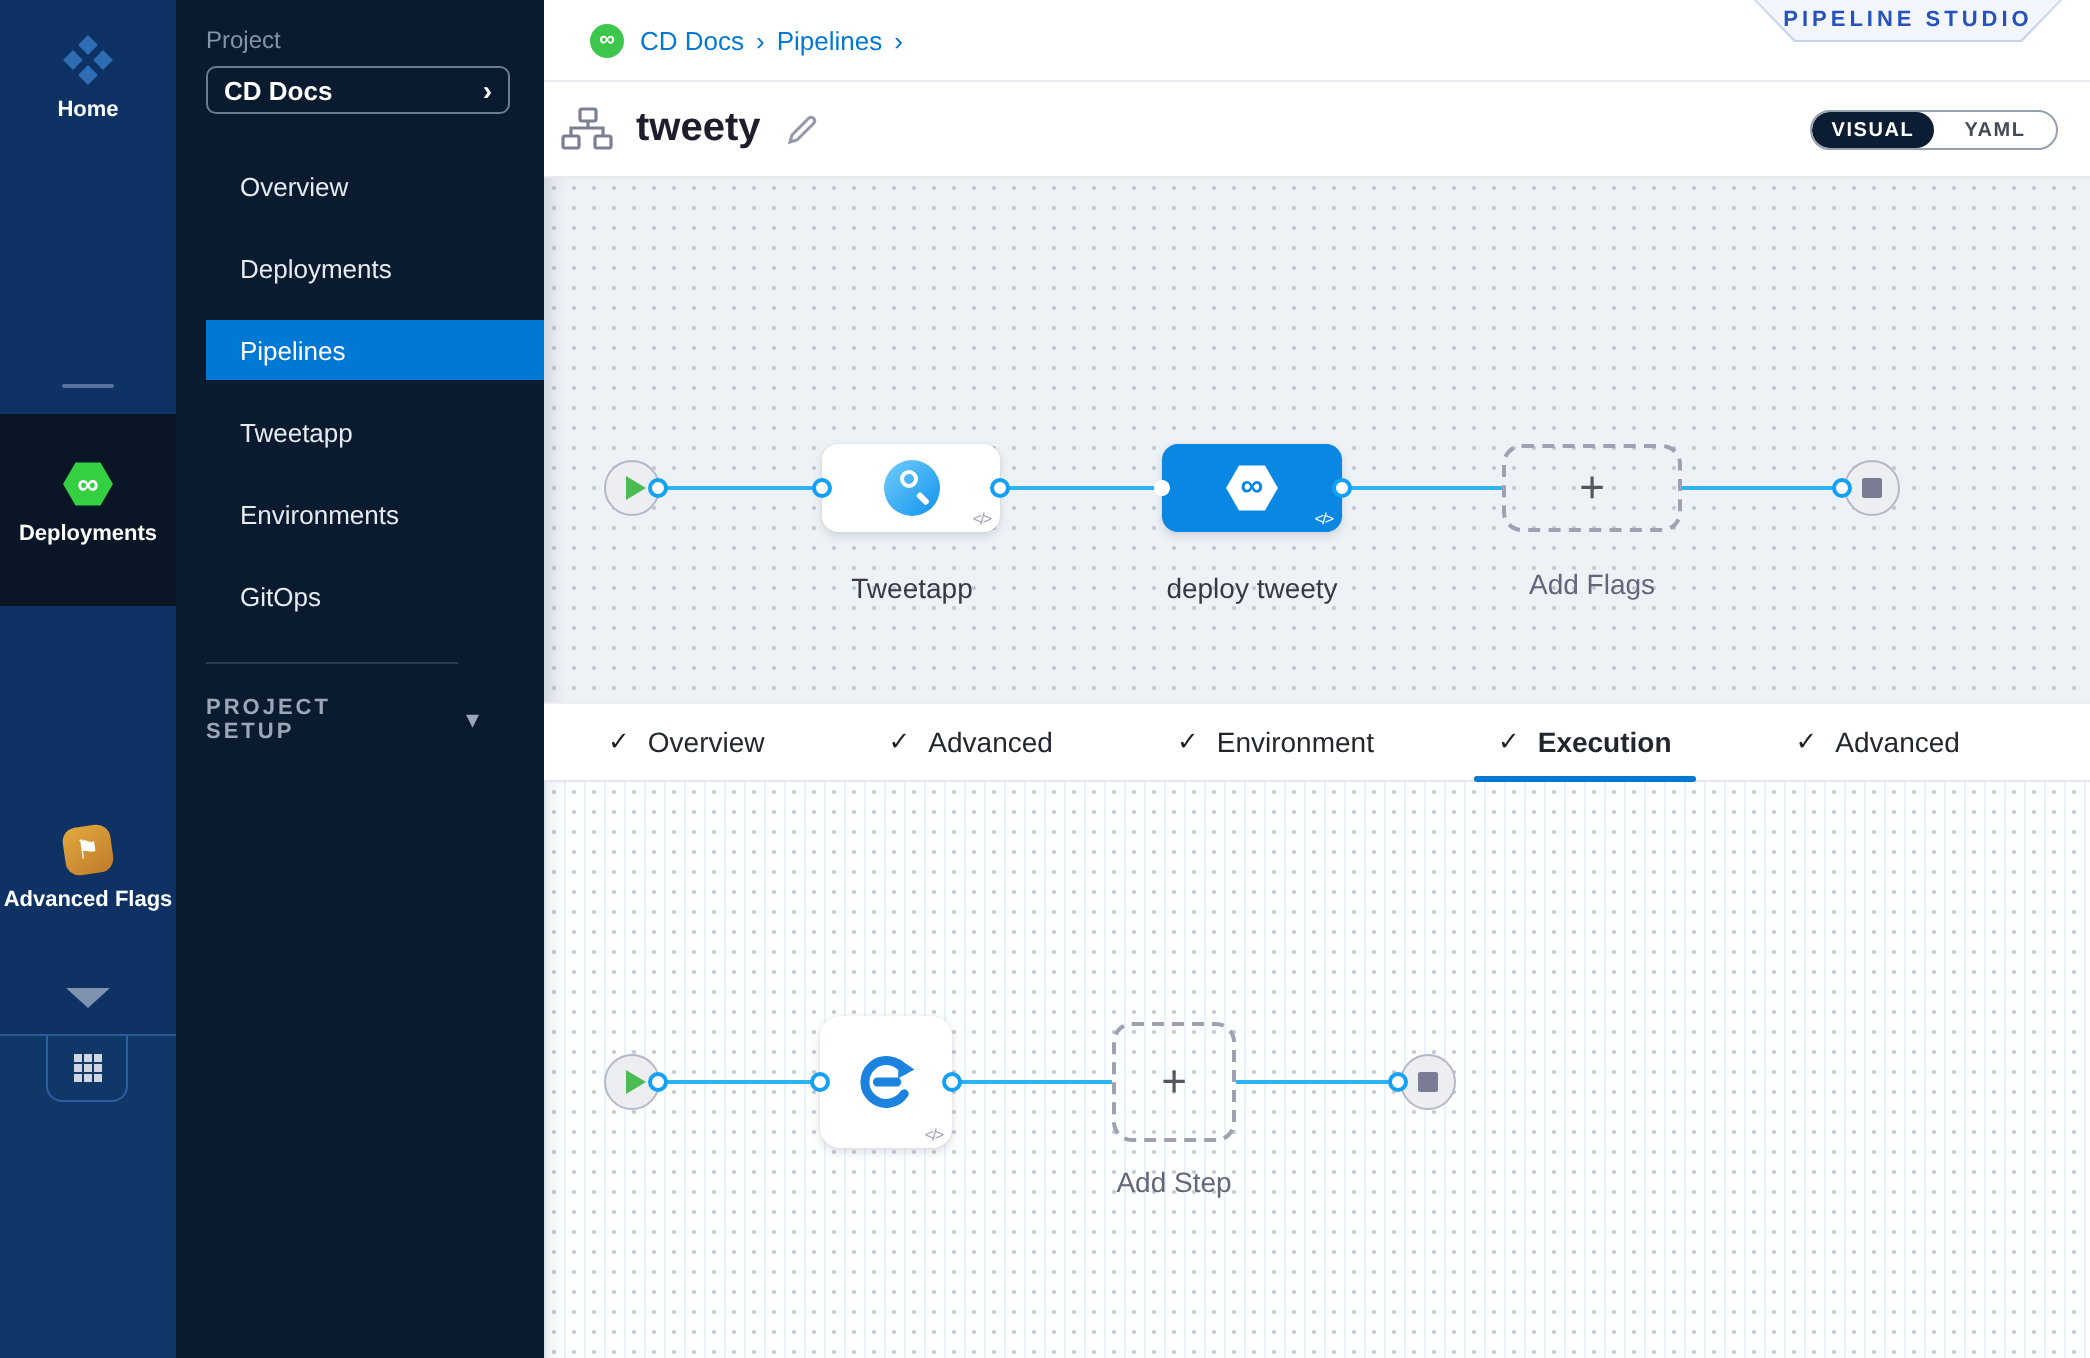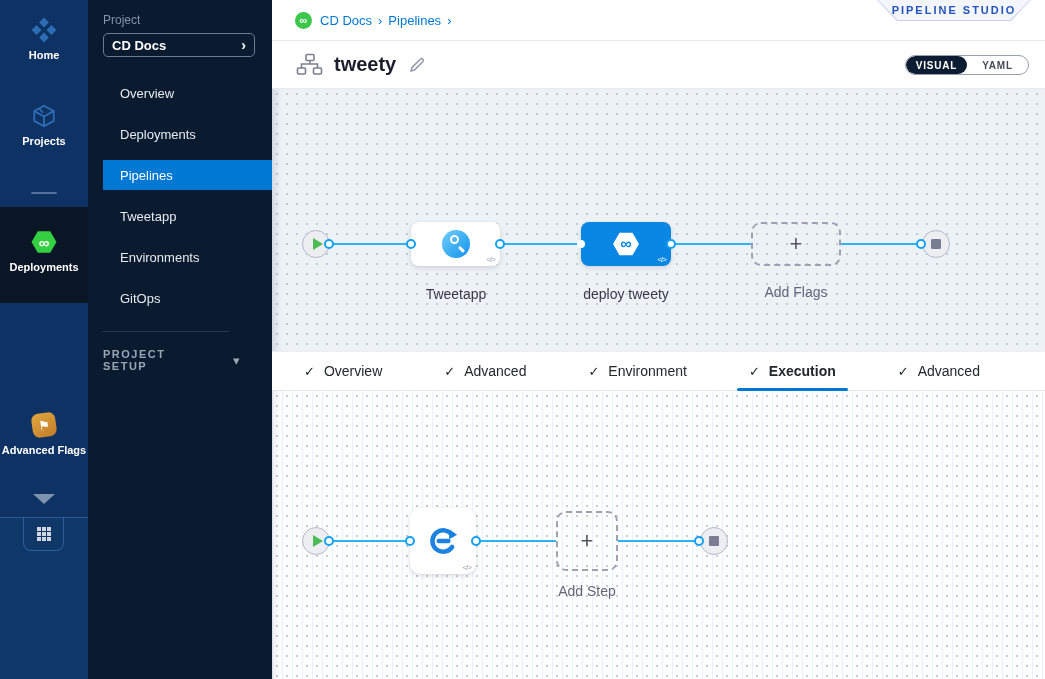--- a/index.html
+++ b/index.html
@@ -54,21 +54,21 @@
     justify-content:center; font-size:11px; font-weight:bold; margin-right:8px; }
   .crumb-link { font-size:13px; color:#0278d5; cursor:pointer; }
   .crumb-sep { font-size:13px; color:#0278d5; margin:0 6px; }
 
   .studio-badge { position:absolute; top:0; right:14px; width:154px; height:21px;
     clip-path:polygon(0 0,100% 0,87% 100%,13% 100%); background:#c7d2ee; }
   .studio-badge .inner { position:absolute; inset:0 1px 1px 1px; clip-path:polygon(0 0,100% 0,87% 100%,13% 100%);
     background:#f3f6fd; display:flex; align-items:center; justify-content:center;
     font-size:11px; font-weight:bold; letter-spacing:2px; color:#2553b9; }
 
-  .title-bar { position:relative; height:48px; border-bottom:1px solid #e8eaf0; display:flex; align-items:center; padding-left:24px; }
+  .title-bar { position:relative; height:48px; border-bottom:1px solid #e8eaf0; display:flex; align-items:center; padding-left:8px; }
   .title-icon { margin-right:11px; display:flex; }
   .pipe-title { font-size:20px; font-weight:bold; color:#1d1d2c; }
   .edit-pencil { margin-left:12px; display:flex; cursor:pointer; }
   .toggle { position:absolute; right:16px; top:14px; width:124px; height:20px; border:1px solid #98a0ad; border-radius:11px;
     background:#fff; display:flex; overflow:hidden; cursor:pointer; }
   .toggle .seg { flex:1; display:flex; align-items:center; justify-content:center; font-size:10px; font-weight:bold; letter-spacing:.8px; }
   .toggle .seg.sel { background:#0b1c33; color:#fff; border-radius:11px; }
   .toggle .seg.unsel { color:#444b57; }
 
   
@@ -128,30 +128,20 @@
         <rect x="9.5" y="2" width="7" height="7" transform="rotate(45 13 5.5)"></rect>
         <rect x="2" y="9.5" width="7" height="7" transform="rotate(45 5.5 13)"></rect>
         <rect x="17" y="9.5" width="7" height="7" transform="rotate(45 20.5 13)"></rect>
         <rect x="9.5" y="17" width="7" height="7" transform="rotate(45 13 20.5)"></rect>
       </g>
         </svg>
     </div>
     <div class="rlabel">Home</div>
   </div>
 
-  <div class="rail-item" style="top:102px">
-    <div class="ricon">
-      <svg width="26" height="26" viewBox="0 0 24 24" fill="none" stroke="#2e6cb4" stroke-width="1.7">
-        <path d="M12 2.5 L21 7.5 L21 16.5 L12 21.5 L3 16.5 L3 7.5 Z"></path>
-        <path d="M3 7.5 L12 12.5 L21 7.5 M12 12.5 V21.5"></path>
-        <path d="M7.5 5 L11 9"></path>
-      </svg>
-    </div>
-    <div class="rlabel">Projects</div>
-  </div>
 
   <div class="rail-divider"></div>
 
   <div class="rail-active-block"></div>
   <div class="rail-item" style="top:228px">
     <div class="ricon">
       <div class="hex">
           <span>∞</span>
         </div>
     </div>

